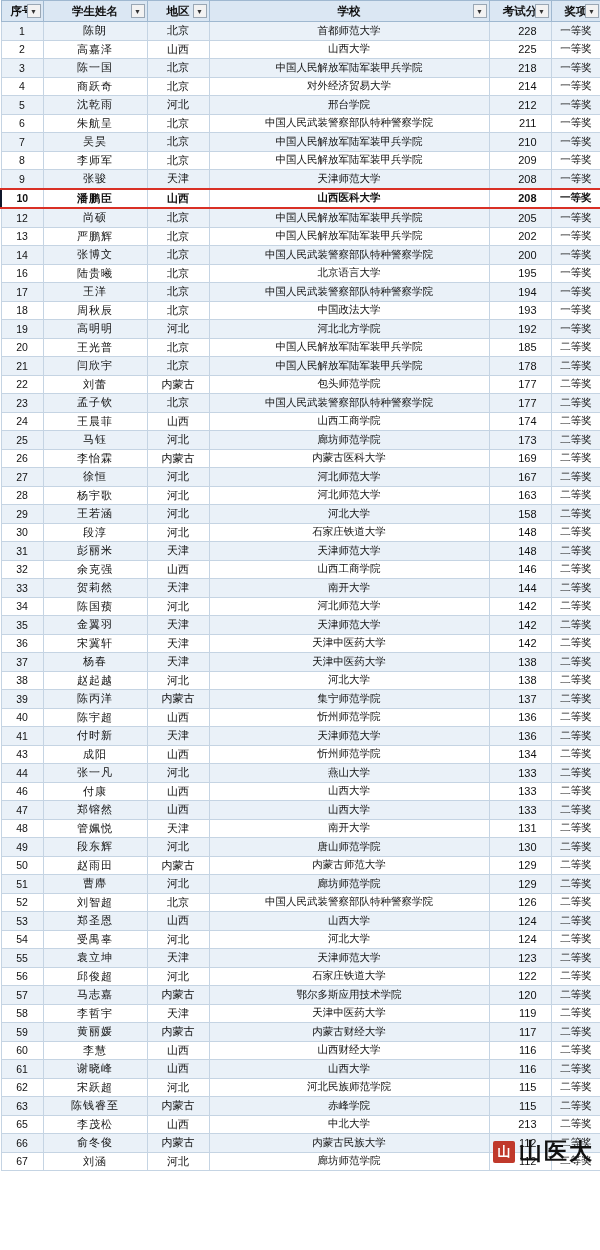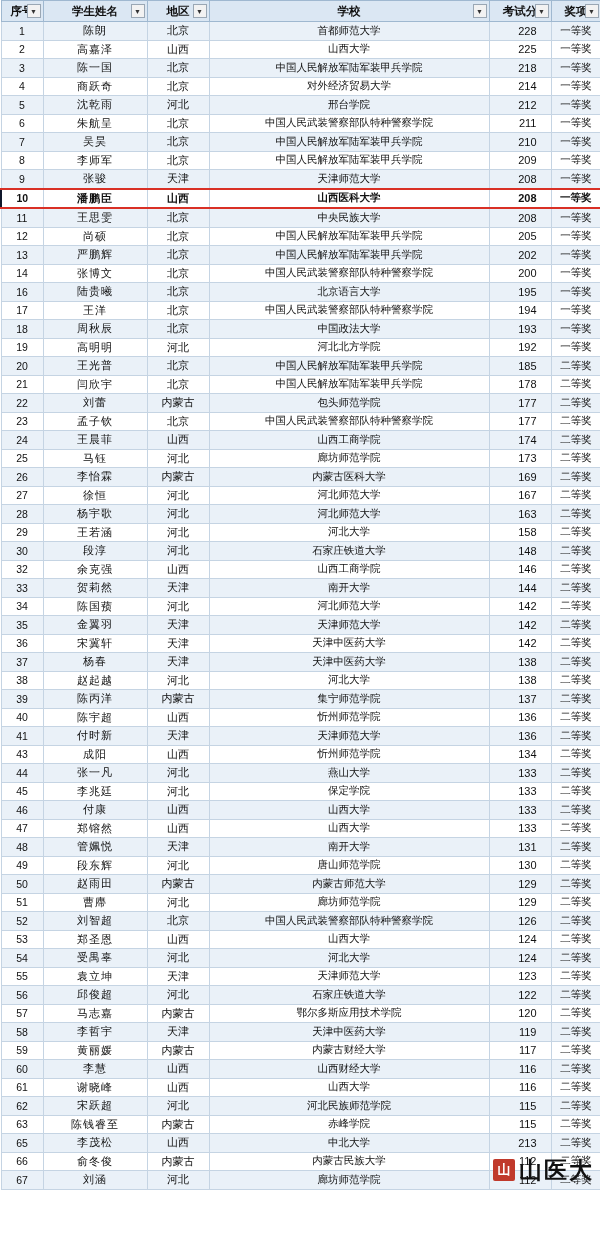--- a/index.html
+++ b/index.html
@@ -219,28 +219,20 @@
         </tr>
         <tr class="hl">
           <td class="idx">10</td>
           <td class="name">潘鹏臣</td>
           <td class="region">山西</td>
           <td class="school">山西医科大学</td>
           <td class="score">208</td>
           <td class="award">一等奖</td>
         </tr>
         <tr>
-          <td class="idx">11</td>
-          <td class="name">王思雯</td>
-          <td class="region">北京</td>
-          <td class="school">中央民族大学</td>
-          <td class="score">208</td>
-          <td class="award">一等奖</td>
-        </tr>
-        <tr>
           <td class="idx">12</td>
           <td class="name">尚硕</td>
           <td class="region">北京</td>
           <td class="school">中国人民解放军陆军装甲兵学院</td>
           <td class="score">205</td>
           <td class="award">一等奖</td>
         </tr>
         <tr>
           <td class="idx">13</td>
           <td class="name">严鹏辉</td>
@@ -371,20 +363,28 @@
         </tr>
         <tr>
           <td class="idx">30</td>
           <td class="name">段淳</td>
           <td class="region">河北</td>
           <td class="school">石家庄铁道大学</td>
           <td class="score">148</td>
           <td class="award">二等奖</td>
         </tr>
         <tr>
+          <td class="idx">31</td>
+          <td class="name">彭丽米</td>
+          <td class="region">天津</td>
+          <td class="school">天津师范大学</td>
+          <td class="score">148</td>
+          <td class="award">二等奖</td>
+        </tr>
+        <tr>
           <td class="idx">32</td>
           <td class="name">余克强</td>
           <td class="region">山西</td>
           <td class="school">山西工商学院</td>
           <td class="score">146</td>
           <td class="award">二等奖</td>
         </tr>
         <tr>
           <td class="idx">33</td>
           <td class="name">贺莉然</td>
@@ -463,28 +463,20 @@
           <td class="region">山西</td>
           <td class="school">忻州师范学院</td>
           <td class="score">134</td>
           <td class="award">二等奖</td>
         </tr>
         <tr>
           <td class="idx">44</td>
           <td class="name">张一凡</td>
           <td class="region">河北</td>
           <td class="school">燕山大学</td>
-          <td class="score">133</td>
-          <td class="award">二等奖</td>
-        </tr>
-        <tr>
-          <td class="idx">45</td>
-          <td class="name">李兆廷</td>
-          <td class="region">河北</td>
-          <td class="school">保定学院</td>
           <td class="score">133</td>
           <td class="award">二等奖</td>
         </tr>
         <tr>
           <td class="idx">46</td>
           <td class="name">付康</td>
           <td class="region">山西</td>
           <td class="school">山西大学</td>
           <td class="score">133</td>
           <td class="award">二等奖</td>

